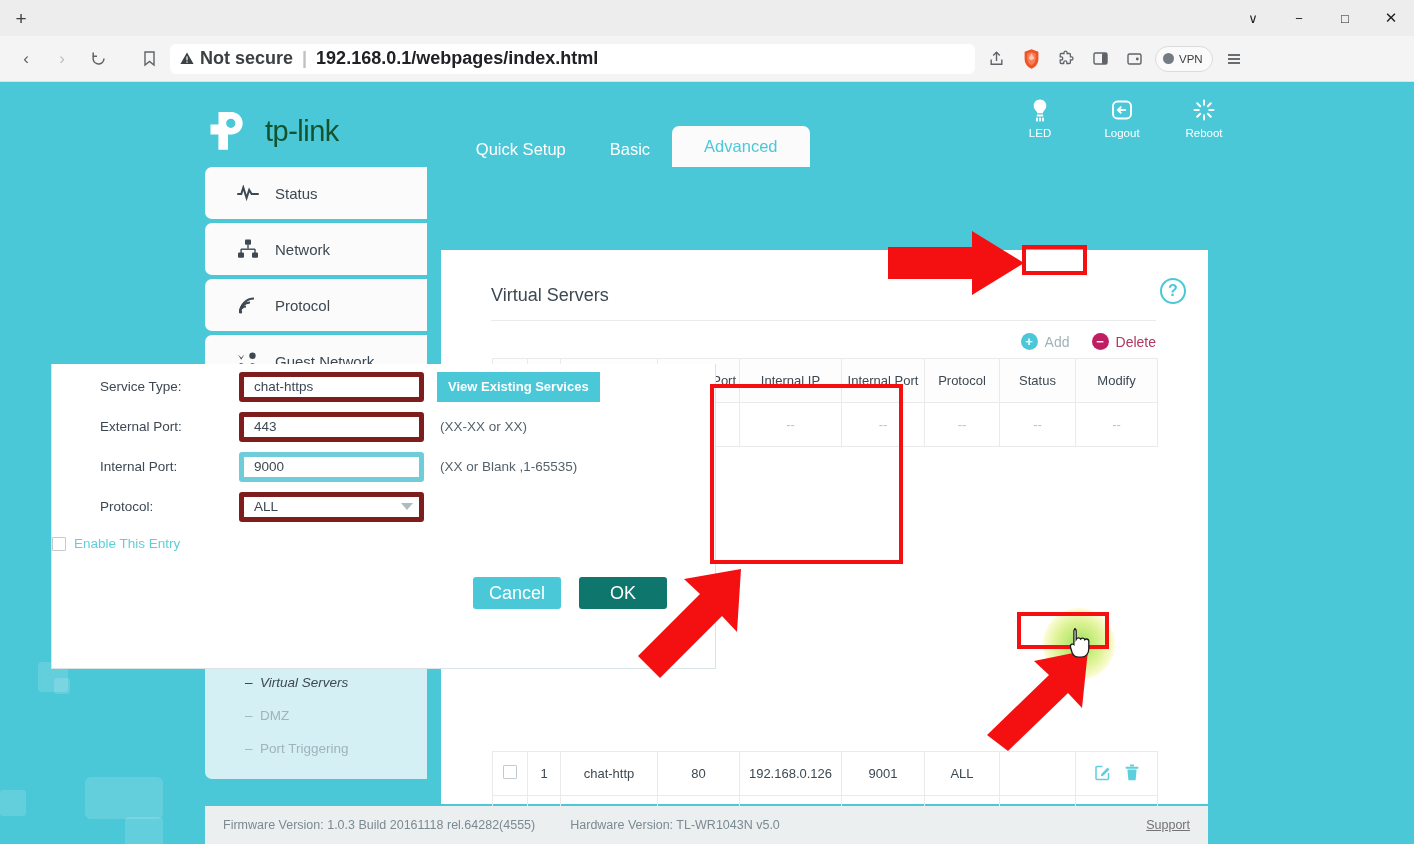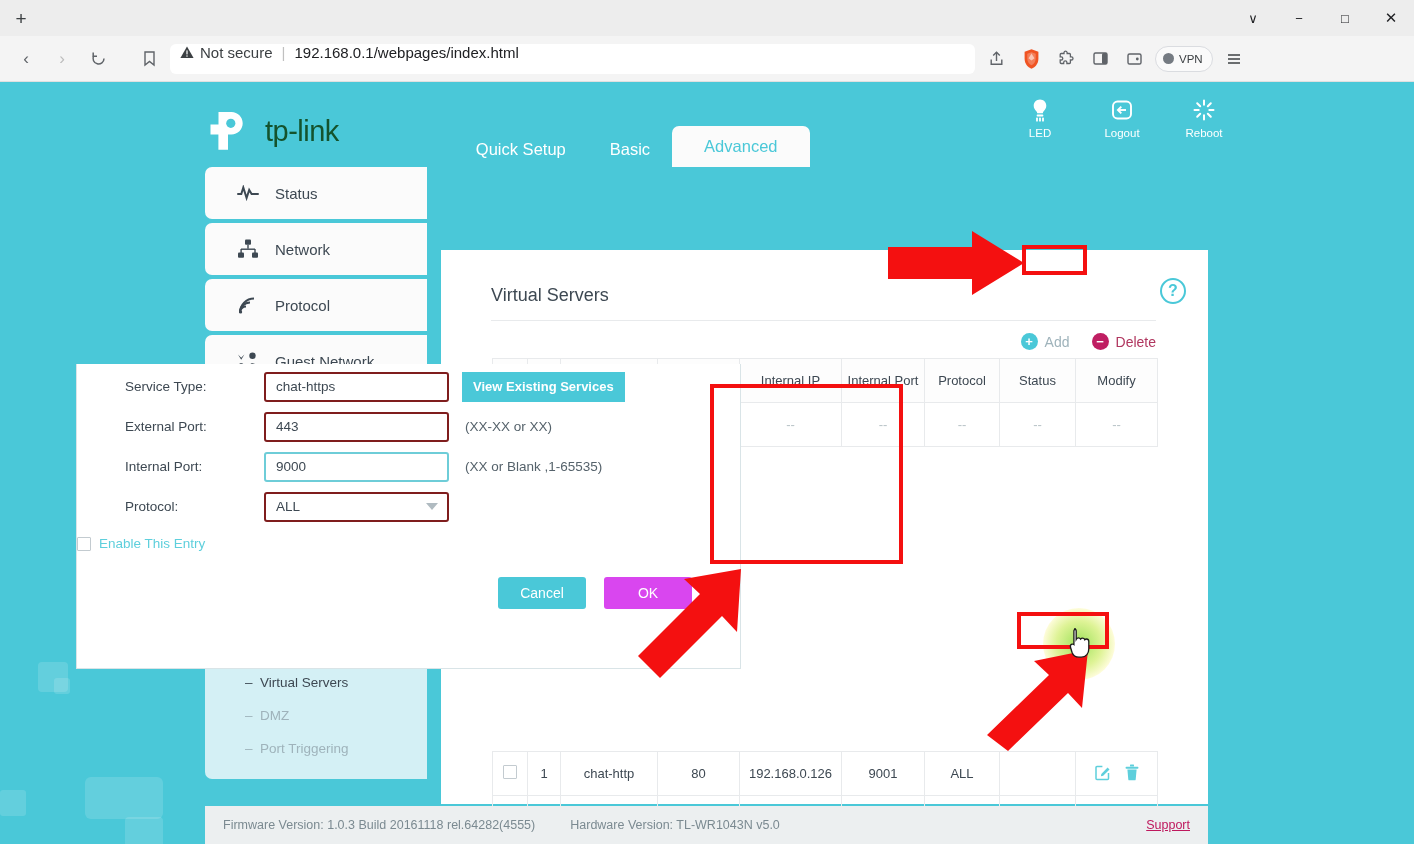--- a/index.html
+++ b/index.html
@@ -64,23 +64,24 @@
     font-size: 17px; color: #5f6368; margin-right: 4px;
   }
   .nav-btn.disabled { color: #bdbdbd; }
   .bookmark-btn {
     width: 30px; height: 30px; display: flex;
     align-items: center; justify-content: center;
     color: #5f6368; margin: 0 6px 0 16px;
   }
   .omnibox {
     flex: 1 1 auto; height: 30px; background: #ffffff;
-    border-radius: 6px; display: flex; align-items: flex-start;
-    padding: 0 10px; font-size: 15px; color: #202124;
+    border-radius: 6px; display: flex; align-items: center;
+    padding: 0 10px; font-size: 18px; color: #202124;
     max-width: 805px;
+    font-weight: bold;
   }
   .omnibox-warn { display: flex; align-items: center; color: #3c4043; }
   .omnibox-sep { color: #c0c0c0; margin: 0 9px; }
   .toolbar-right { display: flex; align-items: center; margin-left: 4px; }
   .tb-icon {
     width: 30px; height: 30px; display: flex;
     align-items: center; justify-content: center;
     color: #5f6368; margin: 0 2px;
   }
   .brave-lion {
@@ -159,21 +160,21 @@
     width: 30px; margin-right: 12px; display: flex;
     align-items: center; justify-content: center; color: #3d4852;
   }
   .submenu {
     background: #d4f0f5; border-radius: 0 0 0 7px;
     padding: 18px 0 14px 0;
   }
   .sub-item {
     font-size: 13.5px; color: #9fb3bb; padding: 9px 0 9px 40px;
   }
-  .sub-item.active { color: #3d4852; }
+  .sub-item.active { color: #3d4852; font-style: italic; }
 
   
   .content {
     position: absolute; left: 441px; top: 168px;
     width: 767px; bottom: 40px;
     background: #ffffff;
   }
   .content-title {
     font-size: 18px; color: #3d4852; padding: 35px 0 14px 50px;
   }
@@ -222,30 +223,29 @@
   .icon-btn { color: #5ecfdc; display: inline-block; }
   .tbl-top { border-top: 1px solid #9fdfe8 !important; }
 
   
   .edit-form {
     position: absolute; left: 492px; top: 364px;
     width: 665px; height: 305px;
     background: #ffffff; border: 1px solid #d9e4e7;
     border-top: none;
     z-index: 6;
-    margin-left: 25px;
   }
   .form-row {
     display: flex; align-items: center; height: 35px; margin-top: 5px;
   }
   .form-label {
     width: 187px; padding-left: 48px; font-size: 13.5px; color: #3d4852;
   }
   .form-input {
-    width: 185px; height: 30px; border: 2px solid #7f1d1d;
+    width: 185px; height: 30px; border: 5px solid #7f1d1d;
     border-radius: 3px; font-size: 13.5px; color: #3d4852;
     padding: 0 10px; background: #fff;
     font-family: "Liberation Sans", sans-serif;
   }
   .form-input.focused { border-color: #6ecdd8; }
   .form-hint { margin-left: 16px; font-size: 13.5px; color: #55626b; }
   .btn-teal {
     margin-left: 13px; height: 30px; background: #4ac8d8;
     color: #fff; font-size: 13px; font-weight: bold;
     display: flex; align-items: center; padding: 0 11px;
@@ -260,35 +260,35 @@
     display: flex; align-items: center; margin-top: 12px; 
   }
   .enable-label { font-size: 13.5px; color: #5ecfdc; margin-left: 8px; }
   .form-buttons {
     display: flex; justify-content: flex-end; align-items: center;
     gap: 18px; padding: 26px 48px 0 0;
   }
   .fbtn {
     width: 88px; height: 32px; border-radius: 3px;
     display: flex; align-items: center; justify-content: center;
-    color: #ffffff; font-size: 14px;
+    color: #ffffff; font-size: 18px;
   }
   .fbtn.cancel { background: #4ac8d8; }
-  .fbtn.ok { background: #d946ef; }
+  .fbtn.ok { background: #0f766e; }
 
   
   .footer {
     position: absolute; left: 205px; right: 206px; bottom: 0;
     height: 38px; background: #eceff0;
     display: flex; align-items: center;
     font-size: 12.5px; color: #7b8a91; padding: 0 18px;
   }
   .footer-hw { margin-left: 35px; }
   .footer-support {
-    margin-left: auto; color: #be185d; text-decoration: underline;
+    margin-left: auto; color: #737373; text-decoration: underline;
   }
 
   
   .red-box {
     position: absolute; border: 4px solid #f41010;
     z-index: 20; pointer-events: none;
   }
   .arrow-svg { position: absolute; z-index: 19; pointer-events: none; }
   .click-glow {
     position: absolute; z-index: 18; pointer-events: none;

